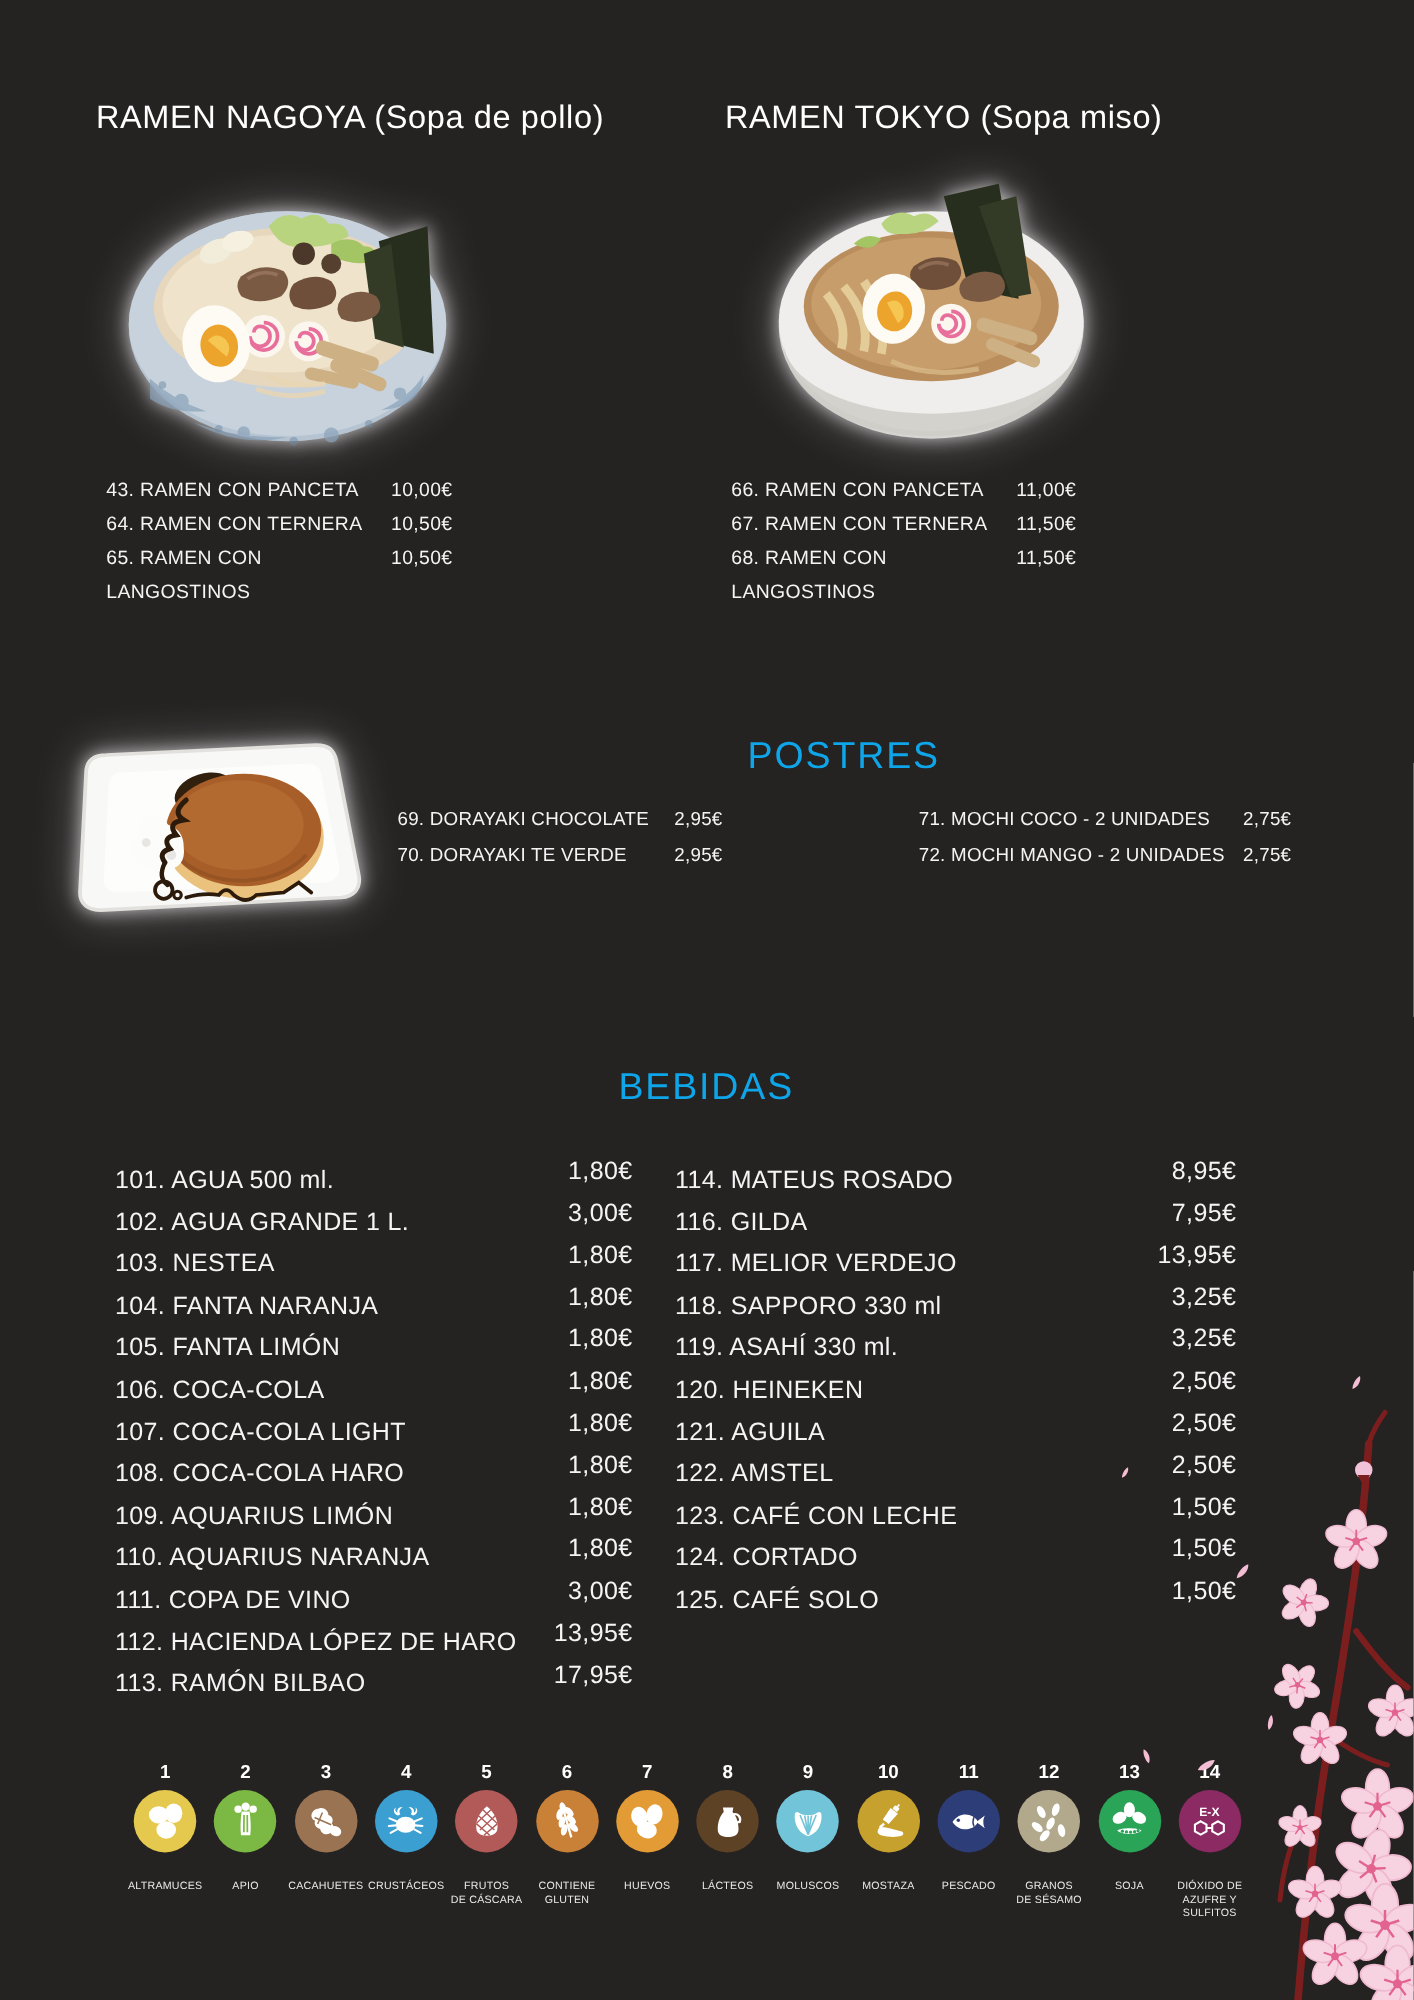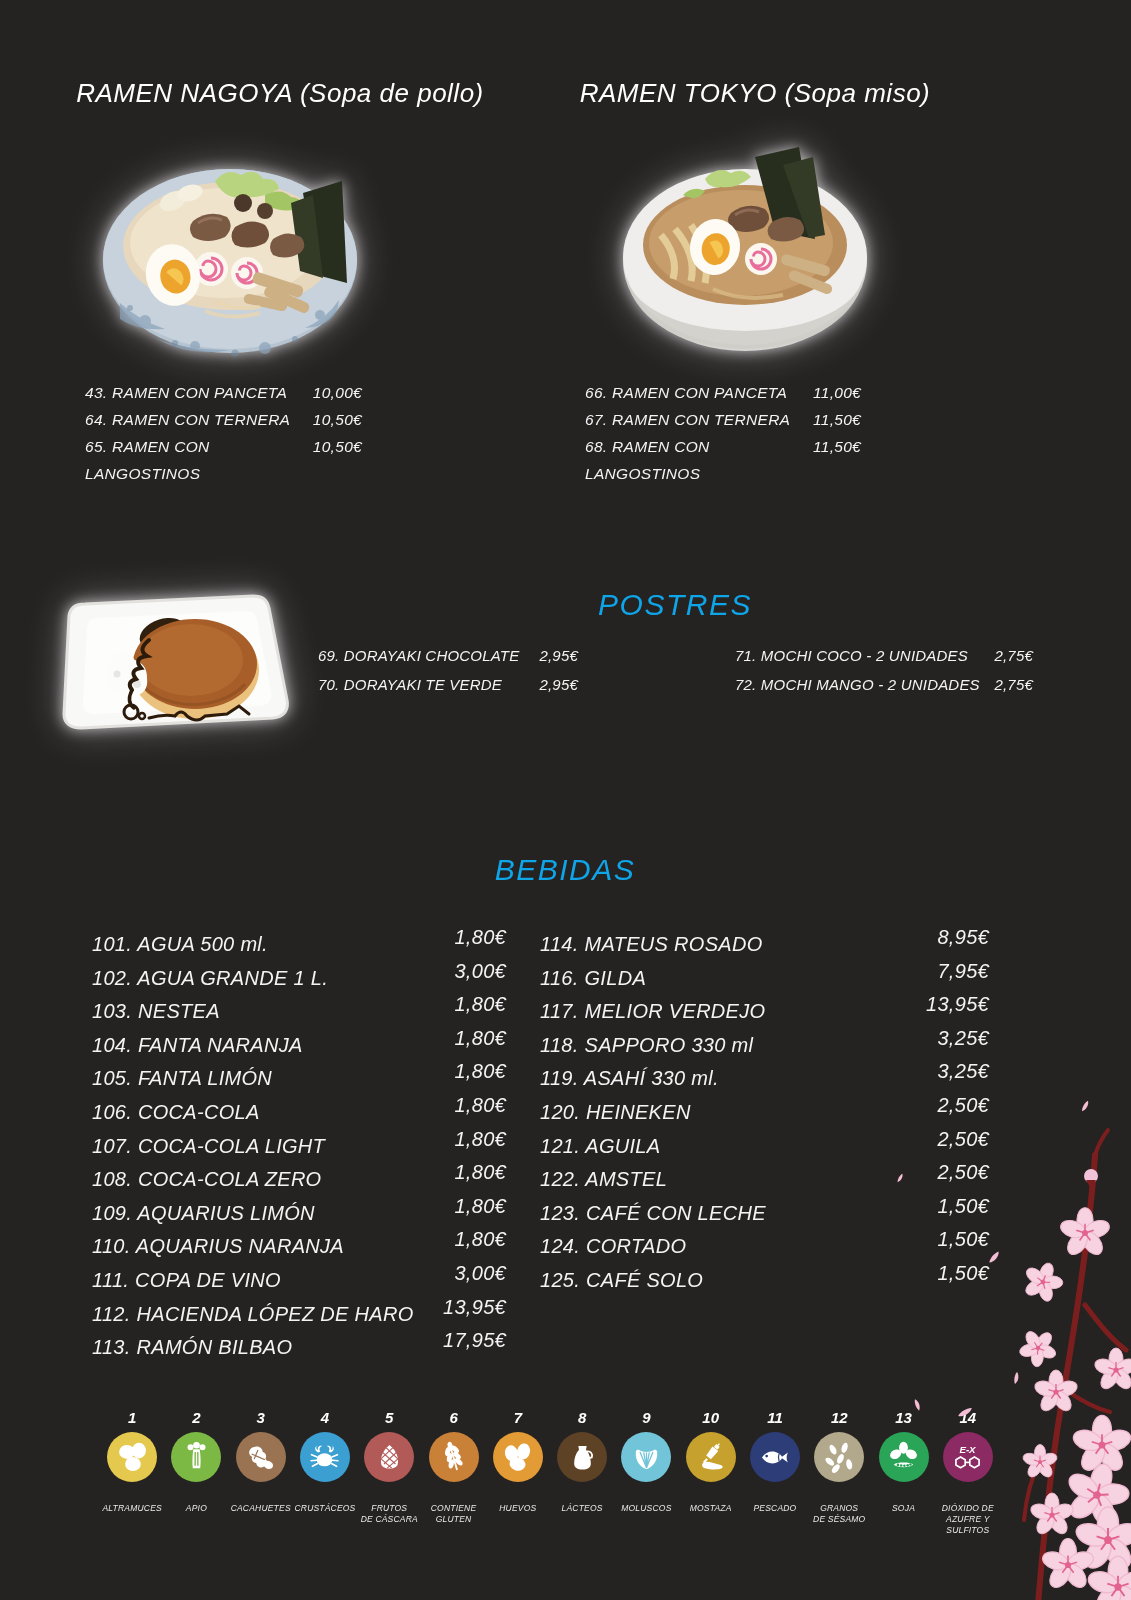--- a/index.html
+++ b/index.html
@@ -1,18 +1,18 @@
 <!DOCTYPE html>
 <html><head>
 <meta charset="utf-8">
 <style>
   html,body{margin:0;padding:0;}
   #page{position:relative;width:1131px;height:1600px;overflow:hidden;
         background:#252222;color:#f4f4f4;
-        font-family:"Liberation Sans", sans-serif;font-style:italic;}
+        font-family:"Liberation Sans", sans-serif;}
   
   .rtitle{position:absolute;font-size:26px;color:#fff;text-align:center;letter-spacing:.5px;}
   #t-nagoya{left:60px;top:78px;width:440px;}
   #t-tokyo{left:565px;top:78px;width:380px;}
   .stitle{position:absolute;font-size:30px;letter-spacing:1.5px;color:#0ea5e9;text-align:center;}
   #t-postres{left:525px;top:588px;width:300px;}
   #t-bebidas{left:415px;top:853px;width:300px;}
   
   .iconrow{position:absolute;display:flex;gap:3px;}
   #icons-nagoya{left:327px;top:114px;}
@@ -259,21 +259,21 @@
   </div>
       <div class="mrow">
     <span class="mname"><span>106.</span> <span>COCA-COLA</span></span>
     <span class="mprice">1,80€</span>
   </div>
       <div class="mrow">
     <span class="mname"><span>107.</span> <span>COCA-COLA LIGHT</span></span>
     <span class="mprice">1,80€</span>
   </div>
       <div class="mrow">
-    <span class="mname"><span>108.</span> <span>COCA-COLA ZERO</span></span>
+    <span class="mname"><span>108.</span> <span>COCA-COLA HARO</span></span>
     <span class="mprice">1,80€</span>
   </div>
       <div class="mrow">
     <span class="mname"><span>109.</span> <span>AQUARIUS LIMÓN</span></span>
     <span class="mprice">1,80€</span>
   </div>
       <div class="mrow">
     <span class="mname"><span>110.</span> <span>AQUARIUS NARANJA</span></span>
     <span class="mprice">1,80€</span>
   </div>

